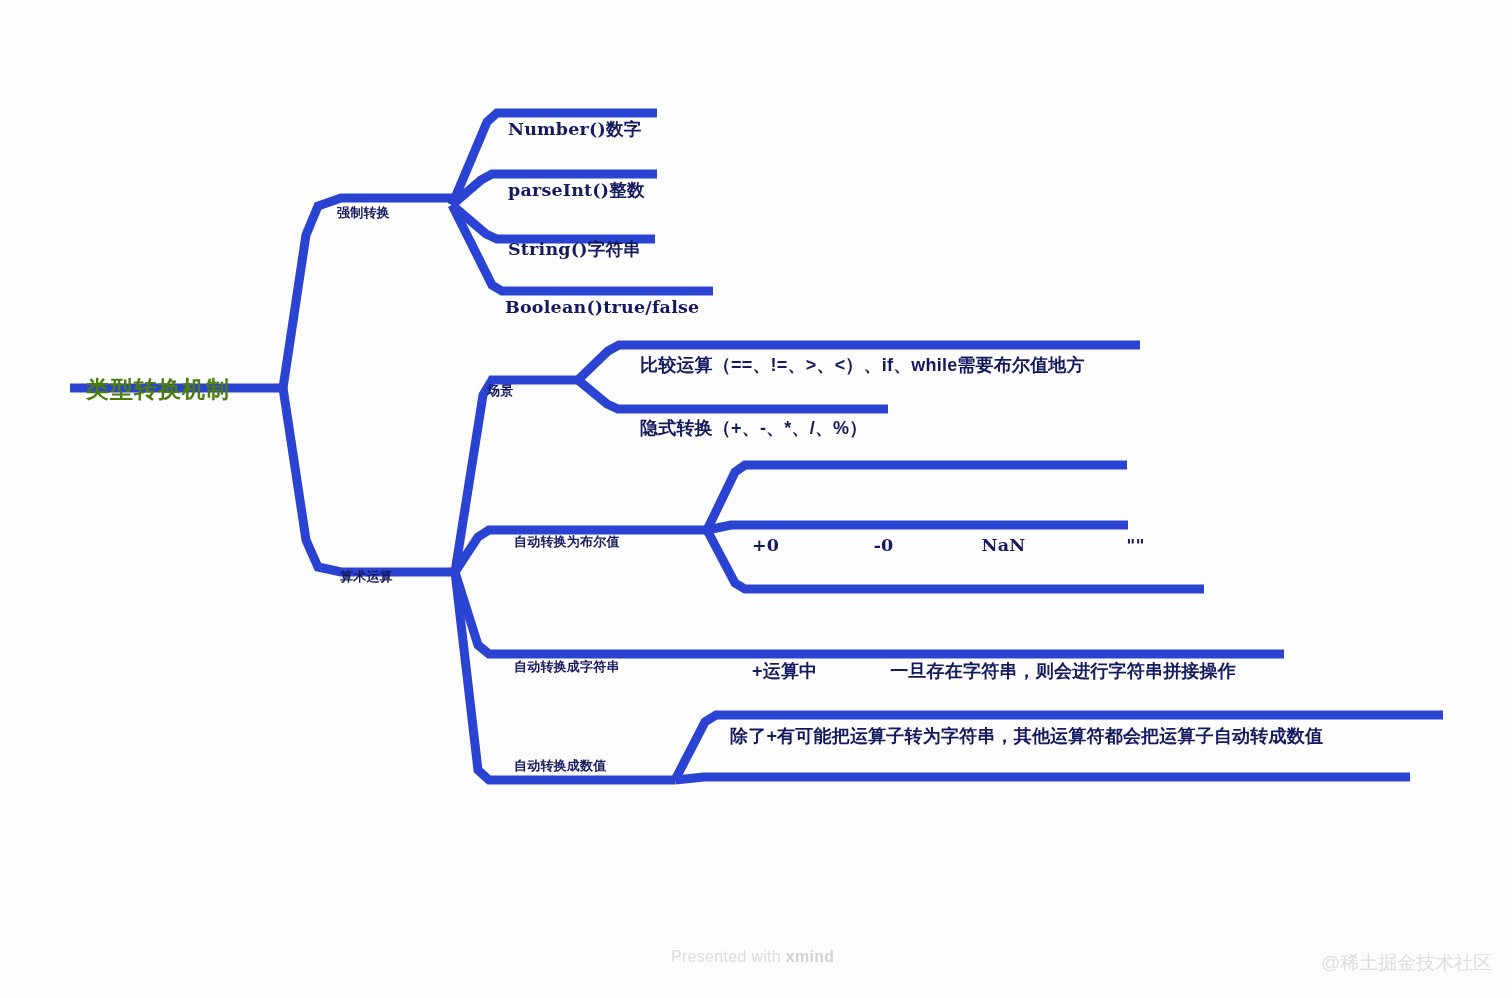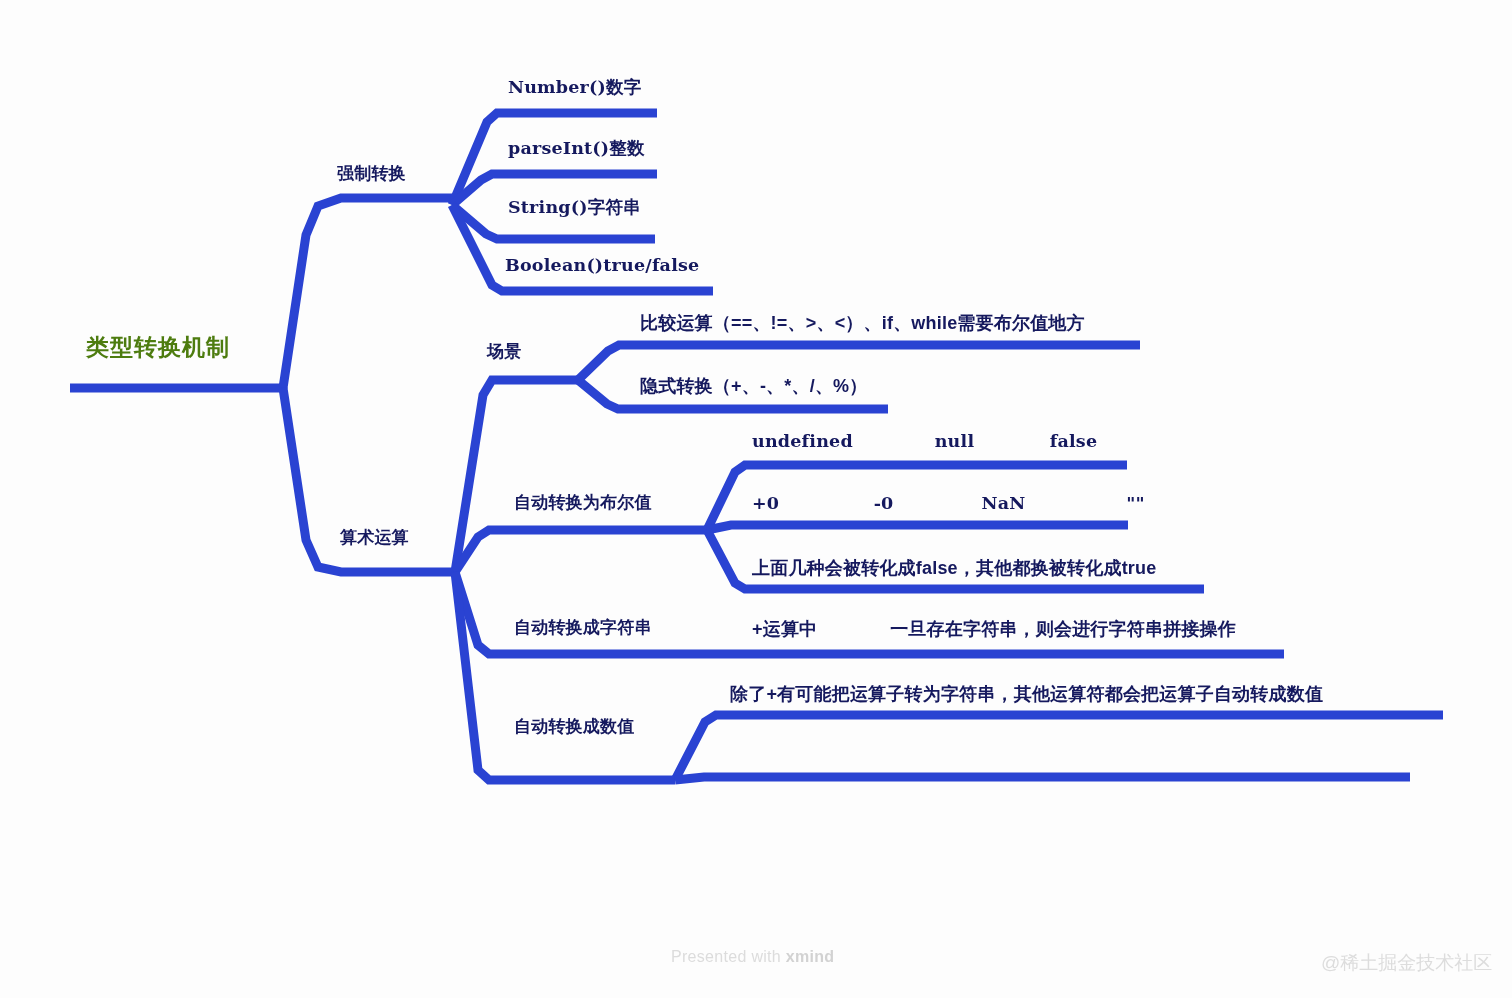--- a/index.html
+++ b/index.html
@@ -26,31 +26,33 @@
     height: 998px;
     pointer-events: none;
   }
   .node-label {
     position: absolute;
     white-space: pre;
     color: #14185c;
     font-weight: bold;
     line-height: 1.1;
     letter-spacing: 0.2px;
+    margin-top: 42px;
   }
   .root-label {
     color: #4d7c0f;
     font-size: 23px;
     font-weight: bold;
     letter-spacing: 1px;
   }
   .branch-label {
     color: #15195e;
-    font-size: 17px;
+    font-size: 13px;
     font-weight: bold;
+    font-family: Liberation Mono, monospace;
   }
   .leaf-label {
     color: #15195e;
     font-size: 17.5px;
     font-weight: bold;
     font-family: "DejaVu Serif", "Liberation Serif", serif;
   }
   .leaf-label.cjk {
     font-family: "Liberation Sans", "DejaVu Sans", sans-serif;
     font-size: 18px;
@@ -119,23 +121,21 @@
   <div class="node-label leaf-label" style="left:508px; top:198px;">String()字符串</div>
   <div class="node-label leaf-label" style="left:505px; top:256px;">Boolean()true/false</div>
 
   <div class="node-label branch-label" style="left:340px; top:529px;">算术运算</div>
 
   <div class="node-label branch-label" style="left:487px; top:343px;">场景</div>
   <div class="node-label leaf-label cjk" style="left:640px; top:314px;">比较运算（==、!=、&gt;、&lt;）、if、while需要布尔值地方</div>
   <div class="node-label leaf-label cjk" style="left:640px; top:377px;">隐式转换（+、-、*、/、%）</div>
 
   <div class="node-label branch-label" style="left:514px; top:494px;">自动转换为布尔值</div>
-  <div class="node-label leaf-label" style="left:752px; top:432px;">undefined             null            false</div>
   <div class="node-label leaf-label" style="left:752px; top:494px;">+0               -0              NaN                ""</div>
-  <div class="node-label leaf-label cjk" style="left:752px; top:559px;">上面几种会被转化成false，其他都换被转化成true</div>
 
   <div class="node-label branch-label" style="left:514px; top:619px;">自动转换成字符串</div>
   <div class="node-label leaf-label cjk" style="left:752px; top:620px;">+运算中              一旦存在字符串，则会进行字符串拼接操作</div>
 
   <div class="node-label branch-label" style="left:514px; top:718px;">自动转换成数值</div>
   <div class="node-label leaf-label cjk" style="left:730px; top:685px;">除了+有可能把运算子转为字符串，其他运算符都会把运算子自动转成数值</div>
 
   <div class="wm wm-xmind" style="left:671px; top:948px;"><span>Presented with </span><b>xmind</b></div>
 
   <div class="wm wm-juejin" style="left:1321px; top:950px;">@稀土掘金技术社区</div>

